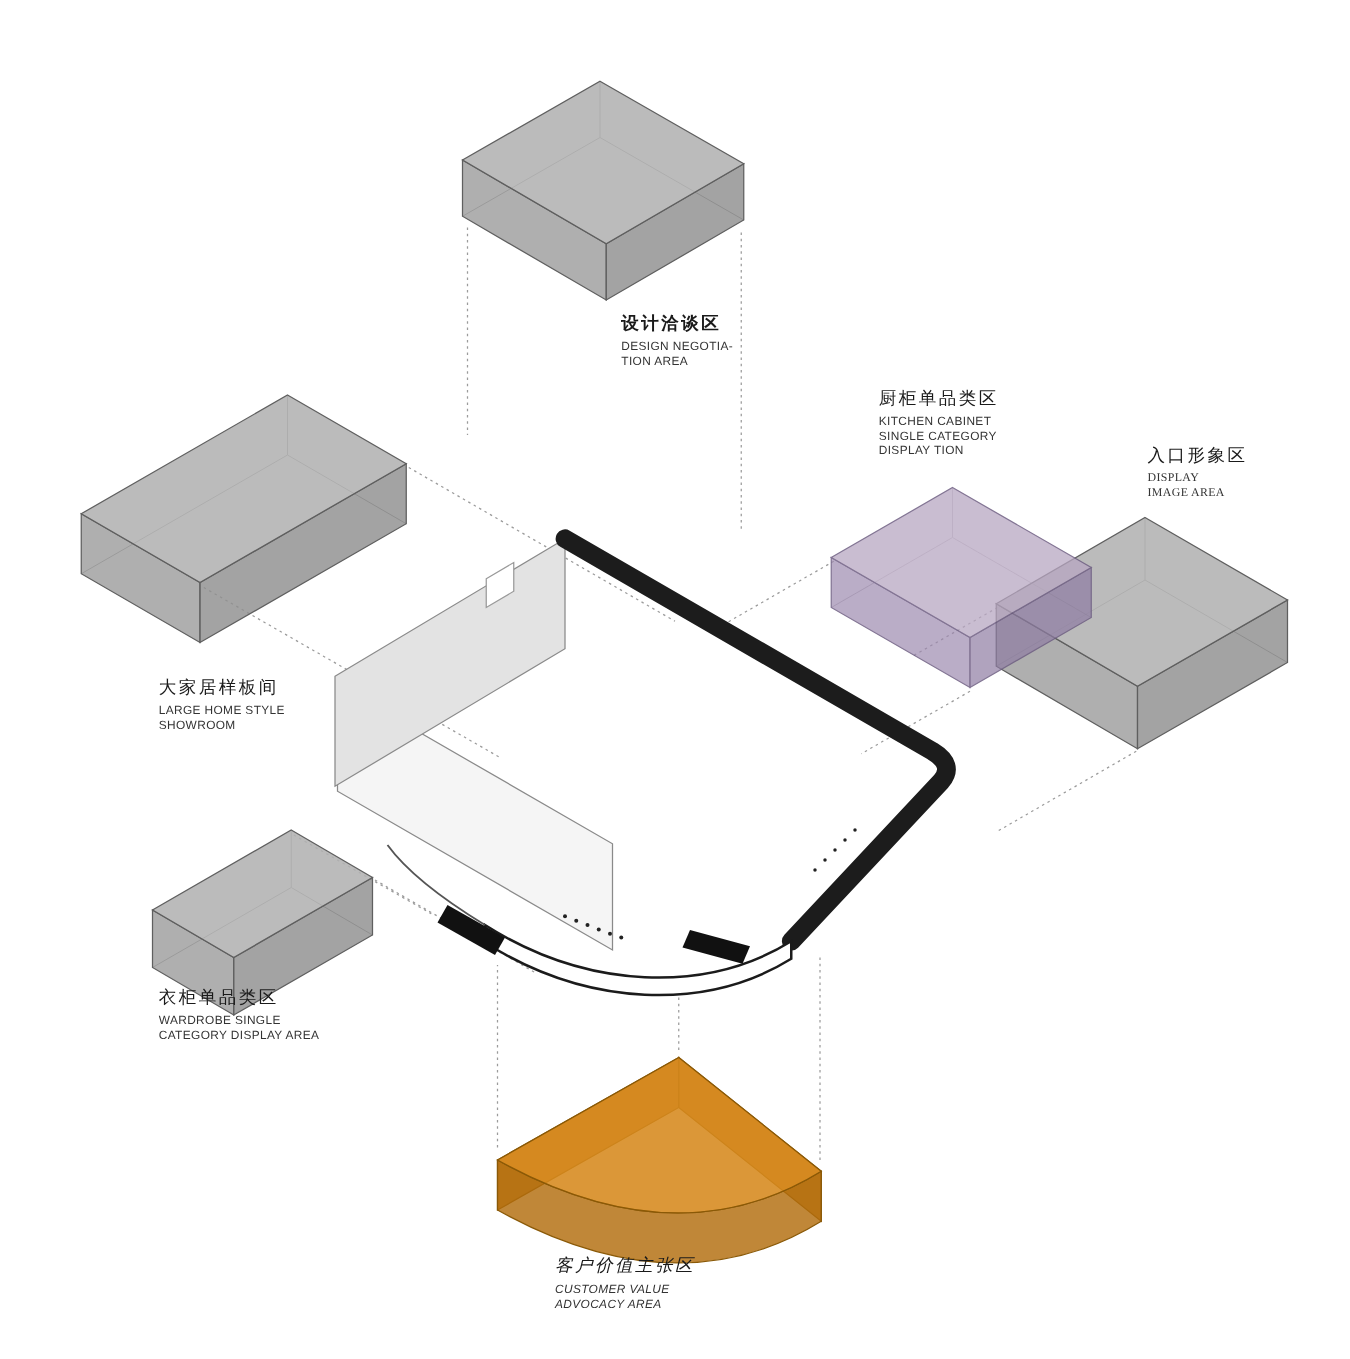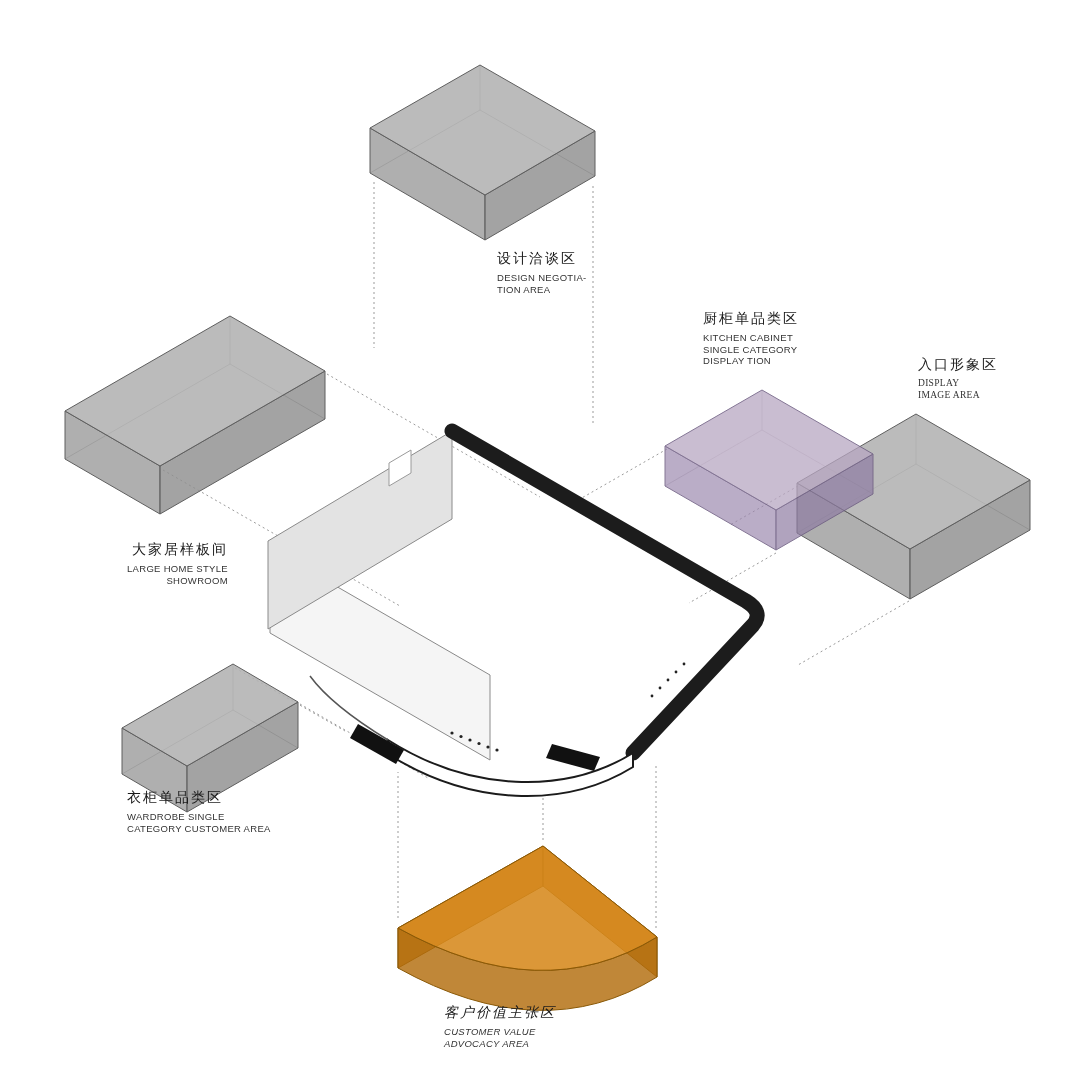--- a/index.html
+++ b/index.html
@@ -111,21 +111,21 @@
 
   <g>
     <polygon class="face" points="398,928 543,846 543,886 398,968" fill="#c0760f" stroke="#8a5907"></polygon>
     <polygon class="face" points="543,846 657,937 657,977 543,886" fill="#c0760f" stroke="#8a5907"></polygon>
     <path class="face" d="M657,937 Q542,1008 398,928 L398,968 Q542,1048 657,977 Z" fill="#b26c0c" stroke="#8a5907"></path>
     <path class="face face-top" d="M398,928 L543,846 L657,937 Q542,1008 398,928 Z" fill="#d6891c" stroke="#8a5907"></path>
   </g>
 </svg>
 
   <div class="label" style="left:497px;top:250px;">
-    <div class="zh" style="color: rgb(26, 26, 26);">设计洽谈区</div>
+    <div class="zh" style="color: rgb(26, 26, 26); font-weight: bold;">设计洽谈区</div>
     <div class="en" style="color: rgb(51, 51, 51);">
       <span>DESIGN NEGOTIA-</span>
       <span>TION AREA</span>
     </div>
   </div>
 
   <div class="label" style="left:703px;top:310px;">
     <div class="zh" style="color: rgb(26, 26, 26);">厨柜单品类区</div>
     <div class="en" style="color: rgb(51, 51, 51);">
       <span>KITCHEN CABINET</span>
@@ -135,33 +135,33 @@
   </div>
 
   <div class="label" style="left:918px;top:356px;font-family:Liberation Serif, serif;">
     <div class="zh" style="color: rgb(26, 26, 26);">入口形象区</div>
     <div class="en" style="color: rgb(51, 51, 51);">
       <span>DISPLAY</span>
       <span>IMAGE AREA</span>
     </div>
   </div>
 
-  <div class="label" style="left:127px;top:541px;text-align:right;">
+  <div class="label" style="left:127px;top:541px;">
     <div class="zh" style="color: rgb(26, 26, 26);">大家居样板间</div>
     <div class="en" style="color: rgb(51, 51, 51);">
       <span>LARGE HOME STYLE</span>
       <span>SHOWROOM</span>
     </div>
   </div>
 
   <div class="label" style="left:127px;top:789px;">
     <div class="zh" style="color: rgb(26, 26, 26);">衣柜单品类区</div>
     <div class="en" style="color: rgb(51, 51, 51);">
       <span>WARDROBE SINGLE</span>
-      <span>CATEGORY CUSTOMER AREA</span>
+      <span>CATEGORY DISPLAY AREA</span>
     </div>
   </div>
 
   <div class="label" style="left:444px;top:1004px;font-style:italic;">
     <div class="zh" style="color: rgb(26, 26, 26);">客户价值主张区</div>
     <div class="en" style="color: rgb(51, 51, 51);">
       <span>CUSTOMER VALUE</span>
       <span>ADVOCACY AREA</span>
     </div>
   </div>

